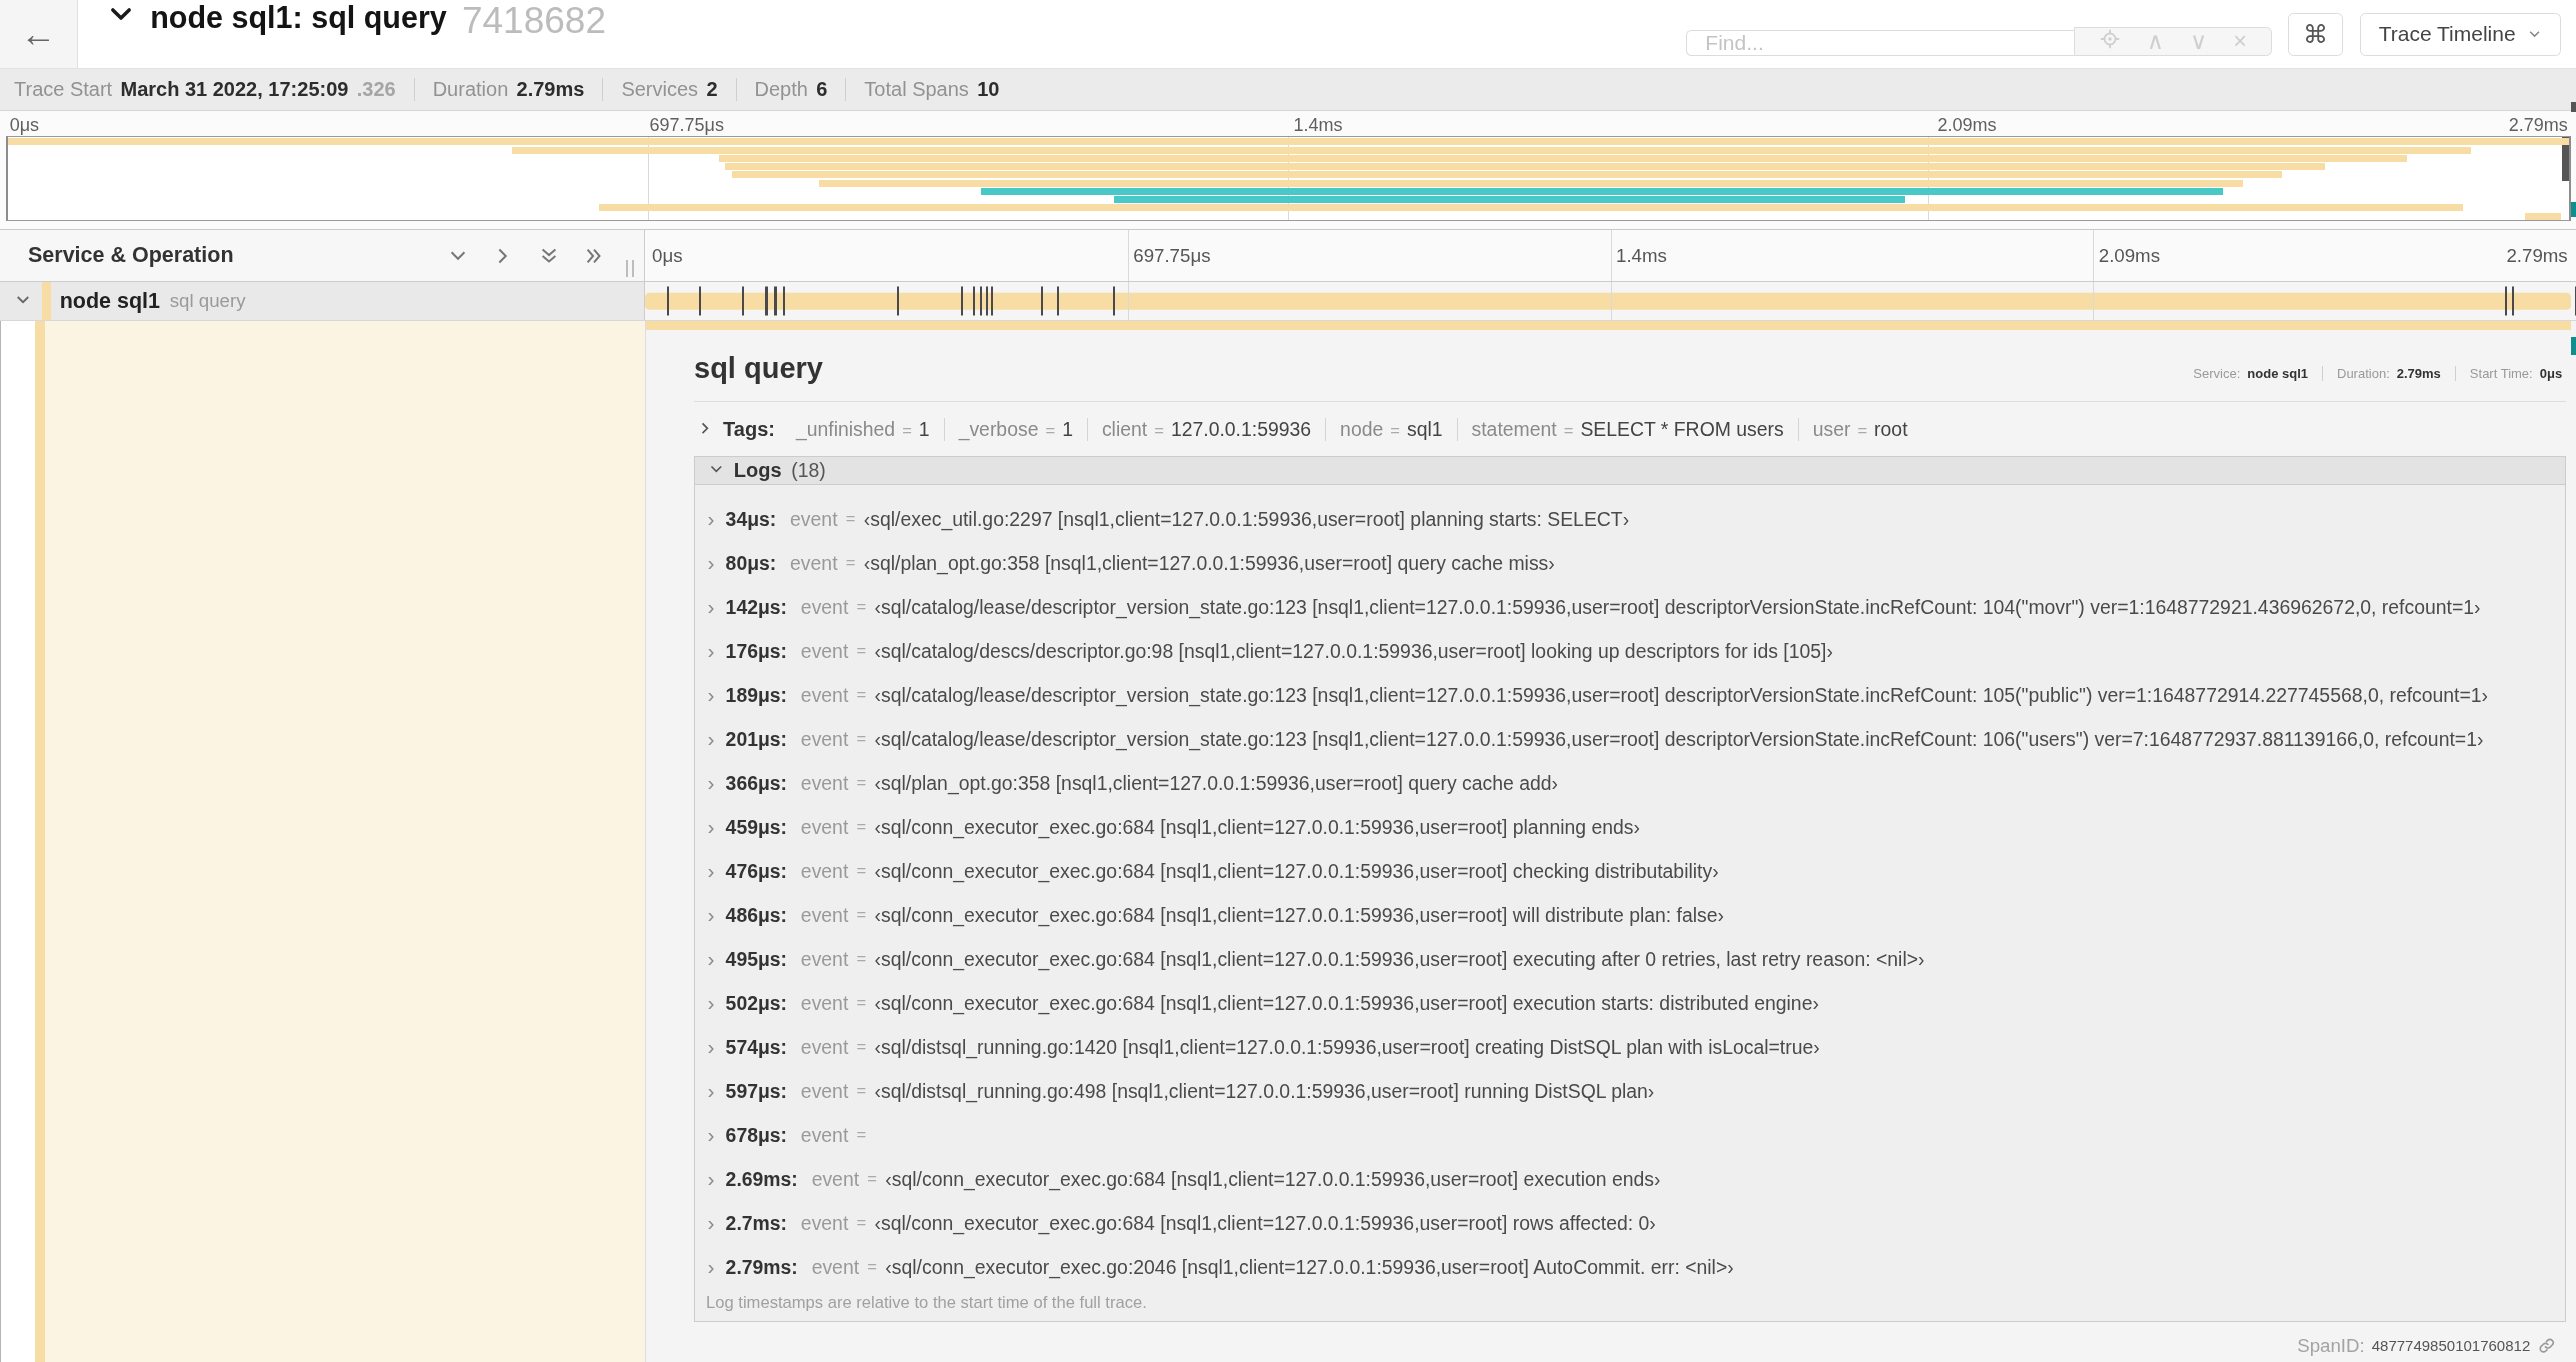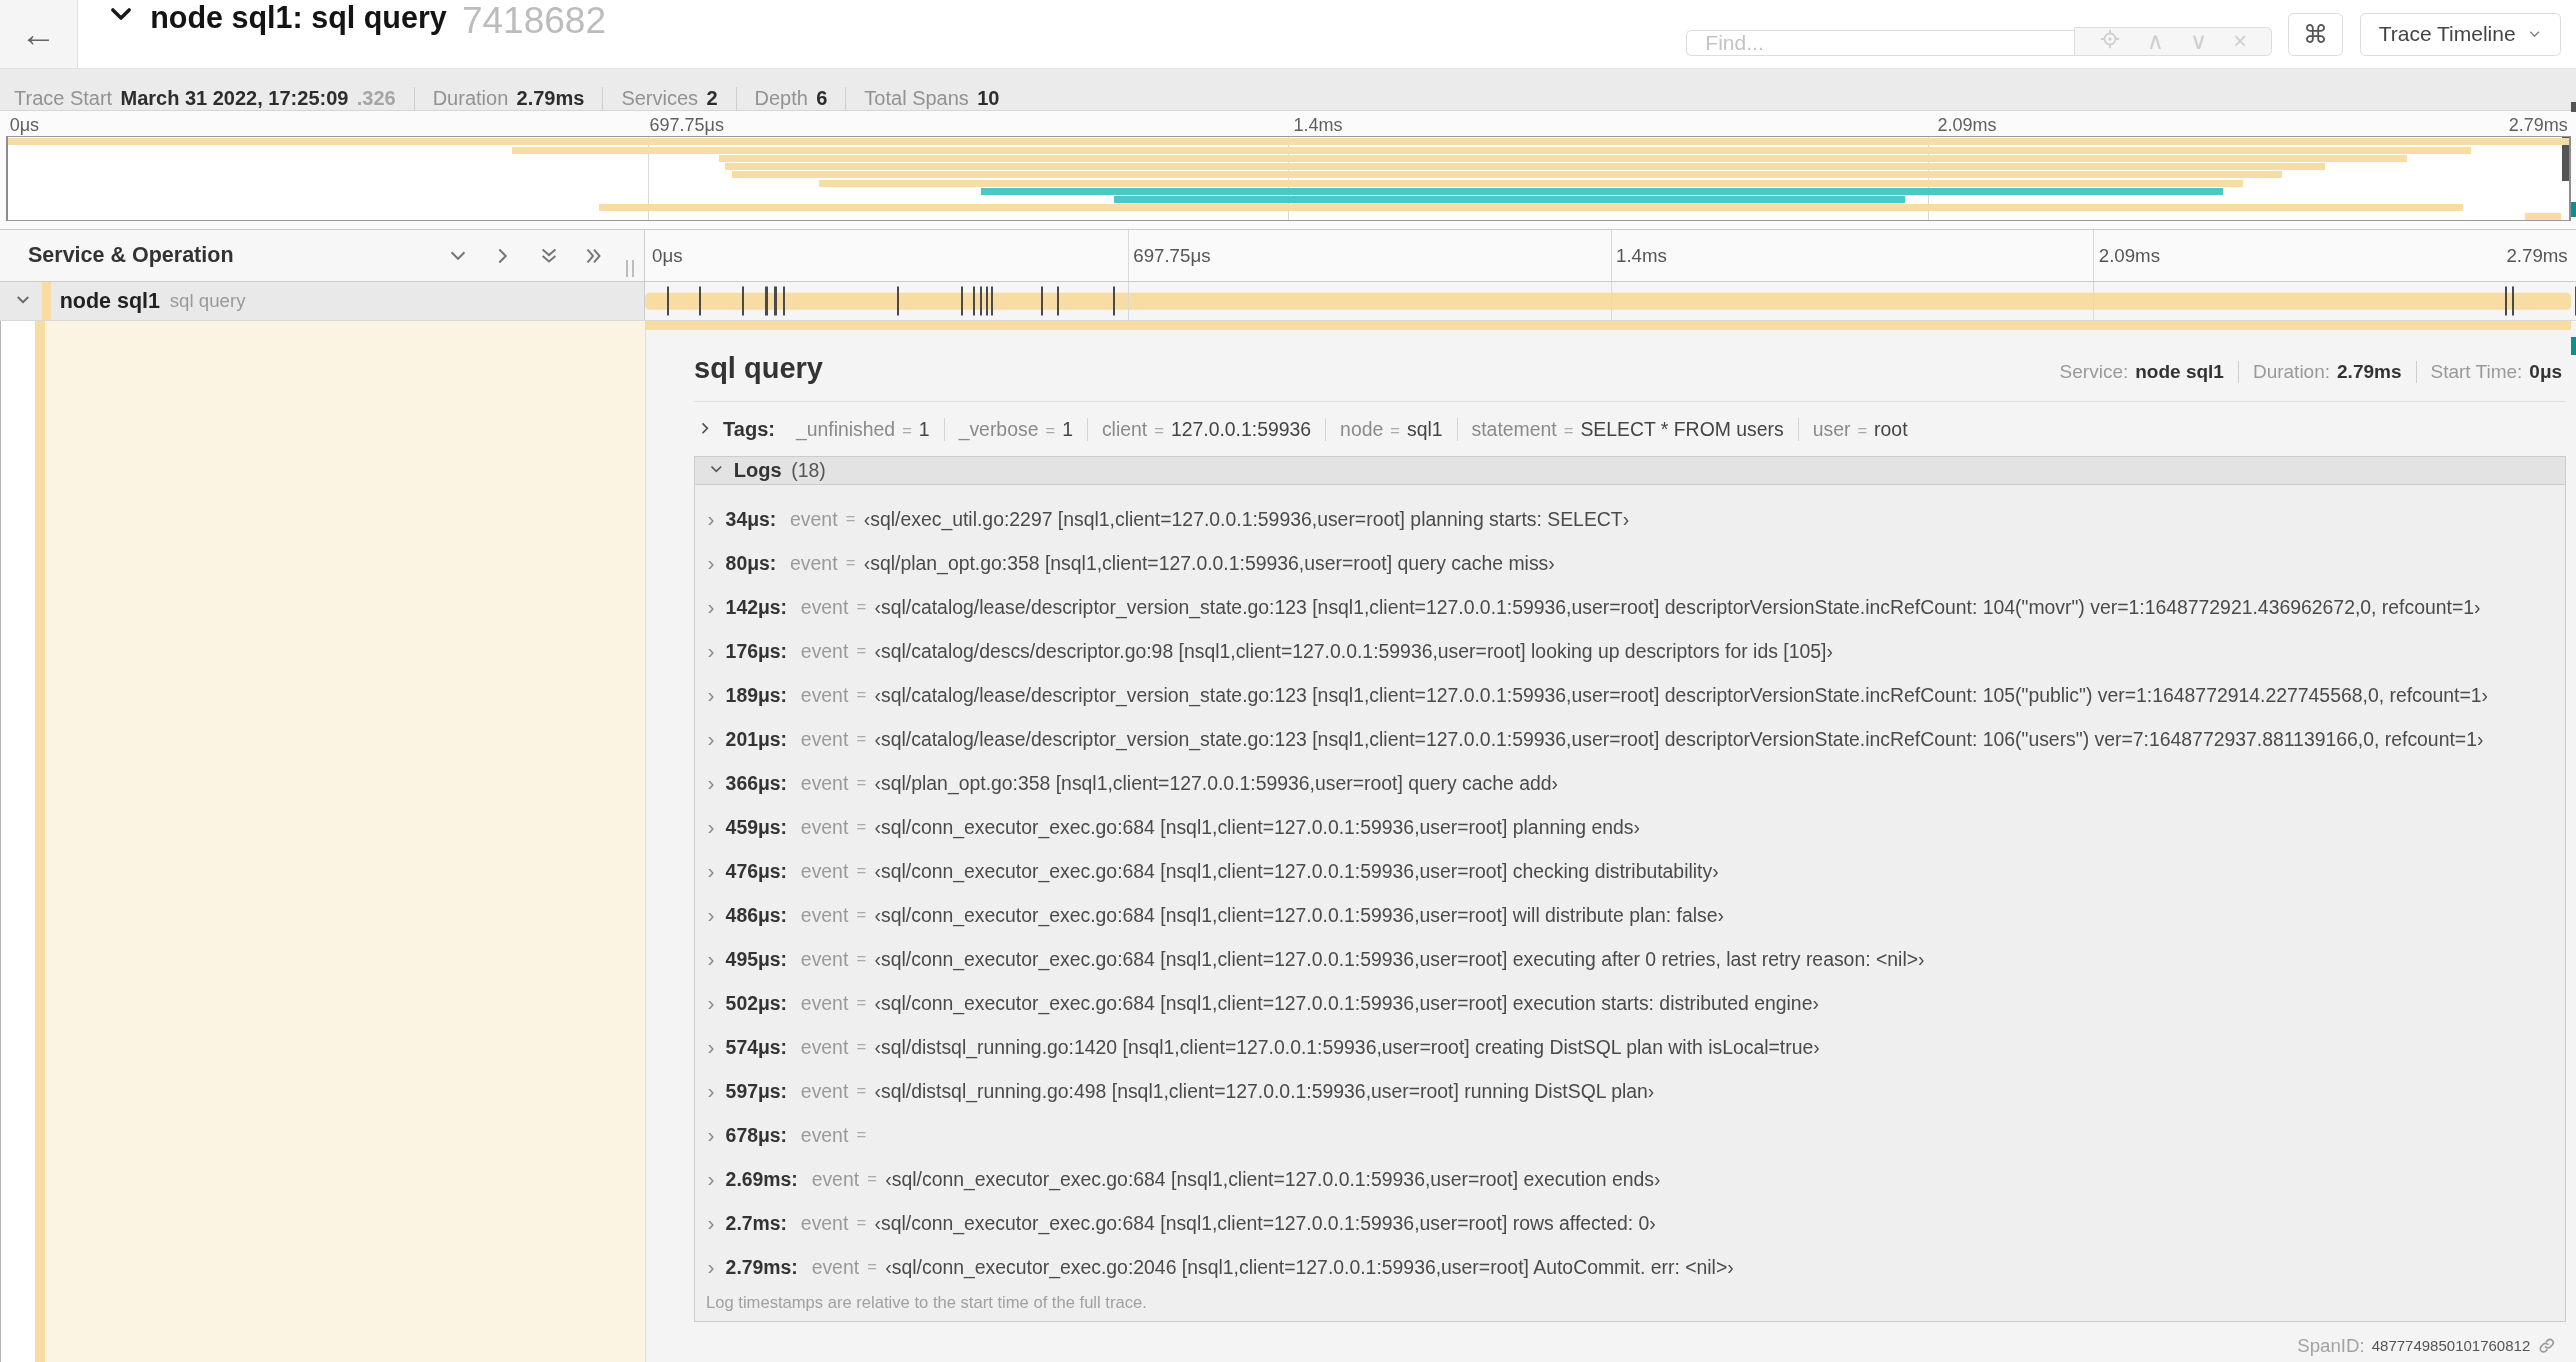--- a/index.html
+++ b/index.html
@@ -16,21 +16,21 @@
   .controls { display:flex; align-items:center; gap:16.6px; padding-right:15.2px; }
   .find-group { display:flex; align-items:flex-end; height:43px; }
   .find-group input { width:388px; border:0.7px solid #dcdcdc; border-right:none; border-radius:5.5px 0 0 5.5px; background:#fff; padding:0 18px; font-size:21px; color:#444; outline:none; font-family:"Liberation Sans",sans-serif; }
   .find-group input::placeholder { color:#c4c4c4; }
   .find-btns { display:flex; align-items:center; gap:26px; padding:0 23.5px; border:0.7px solid #dcdcdc; border-radius:0 5.5px 5.5px 0; background:#f6f6f6; color:#cfcfcf; font-size:23.5px; }
   .find-btns span { line-height:1; }
   .kbd-btn { height:43px; width:55px; border:0.7px solid #dcdcdc; border-radius:5.5px; background:#fff; font-size:25px; color:#555; display:flex; align-items:center; justify-content:center; cursor:pointer; }
   .view-btn { height:43px; border:0.7px solid #dcdcdc; border-radius:5.5px; background:#fff; font-size:21px; color:#444; display:flex; align-items:center; gap:11px; padding:0 18px; cursor:pointer; font-family:"Liberation Sans",sans-serif; }
 
   
-  .statsbar { height:42px; background:#ebebeb; border-bottom:0.7px solid #d6d6d6; display:flex; align-items:flex-end; padding-left:14px; font-size:20px; }
+  .statsbar { height:42px; background:#ebebeb; border-bottom:0.7px solid #d6d6d6; display:flex; align-items:center; padding-left:14px; font-size:20px; }
   .stat-item { display:flex; align-items:baseline; gap:8.3px; padding:0 18px; }
   .stat-item:first-child { padding-left:0; }
   .stat-item + .stat-item { border-left:1.4px solid #cfcfcf; }
   .stat-label { color:#929292; }
   .stat-value { color:#2d2d2d; font-weight:700; }
   .stat-suffix { color:#a5a5a5; font-weight:700; }
 
   
   .minimap { height:118px; background:#fbfbfb; position:relative; }
   .mini-ruler { position:relative; height:25px; padding-top:4.2px; }
@@ -67,21 +67,21 @@
   
   .detail-area { display:flex; height:1041px; }
   .detail-left { width:645px; display:flex; position:relative; }
   .left-gutter { width:35px; background:#fff; border-left:1.4px solid #b5b5b5; }
   .left-stripe { width:9.7px; }
   .left-cream { flex:1; }
   .detail-panel { flex:1; background:#f4f4f4; border-left:0.7px solid #ddd; position:relative; padding:0 9.7px 0 48px; }
   .detail-bar-strip { position:absolute; top:0; left:0; right:5.5px; height:9px; }
   .detail-head { display:flex; align-items:baseline; justify-content:space-between; padding-top:30.5px; }
   .detail-head h2 { font-size:29px; font-weight:700; color:#333; }
-  .meta { display:flex; align-items:baseline; font-size:19px; }
+  .meta { display:flex; align-items:baseline; font-size:13px; }
   .meta-item { padding:0 14px; display:flex; gap:7px; }
   .meta-item:last-child { padding-right:4.2px; }
   .meta-item + .meta-item { border-left:1.4px solid #cfcfcf; }
   .meta-label { color:#999; }
   .meta-value { color:#333; font-weight:700; }
   .divider { height:1.4px; background:#dedede; margin-top:16.6px; }
   .tags-row { display:flex; align-items:center; margin-top:11px; height:32px; cursor:pointer; }
   .tags-chev { margin:0 9.7px 0 2.8px; }
   .tags-label { font-size:20px; font-weight:700; color:#333; margin-right:7px; }
   .tag-item { display:flex; align-items:baseline; gap:7px; padding:0 14px; font-size:19.4px; }

